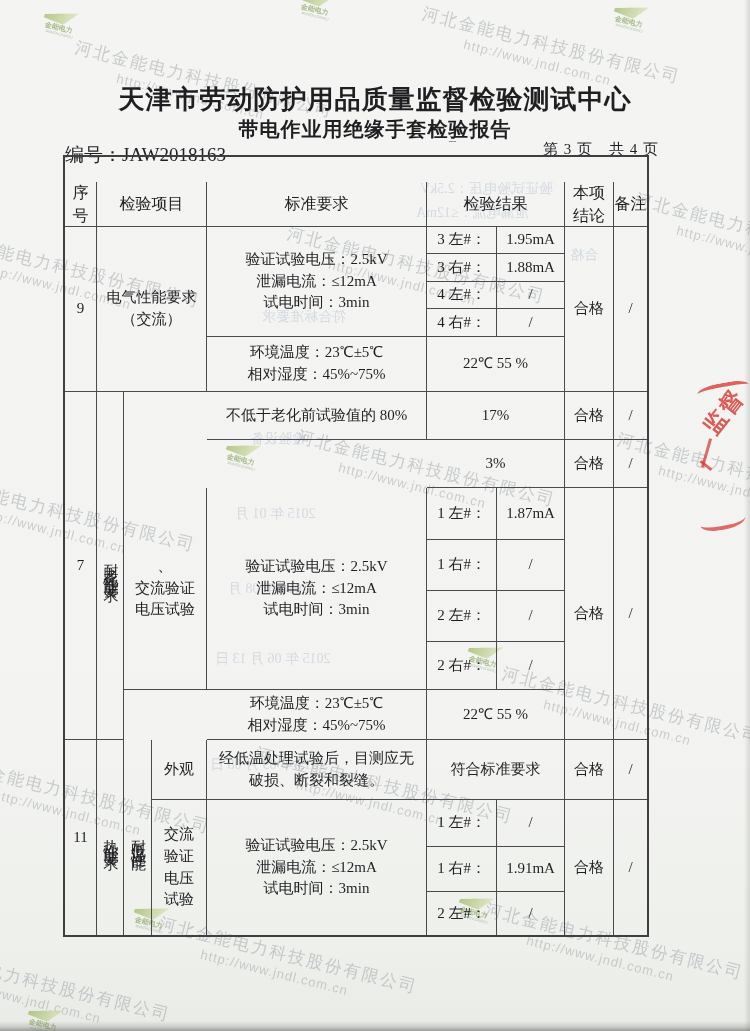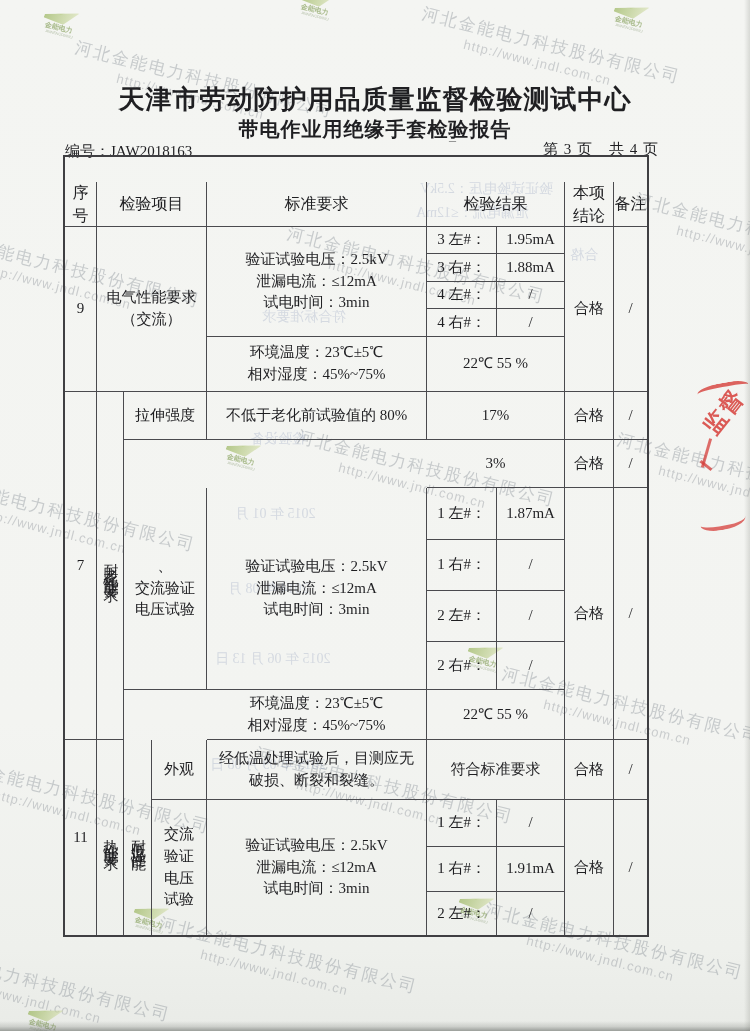--- a/index.html
+++ b/index.html
@@ -15,21 +15,21 @@
   .logo{position:absolute;transform:rotate(14deg);z-index:1;width:40px;text-align:center;pointer-events:none;}
   .logo-swoosh{width:34px;height:15px;margin:0 auto;background:linear-gradient(100deg,rgba(143,174,78,.65),rgba(217,226,176,.55));clip-path:polygon(0 60%,100% 0,60% 100%,0 82%);}
   .logo-swoosh:after{content:"";display:block;width:20px;height:6px;margin:1px 0 0 4px;background:linear-gradient(100deg,rgba(143,174,78,.5),rgba(217,226,176,.4));clip-path:polygon(0 60%,100% 0,60% 100%,0 82%);}
   .logo-txt{font-size:7px;line-height:7px;font-weight:bold;color:rgba(118,148,70,.6);font-family:"Liberation Sans",sans-serif;}
   .logo-sub{font-size:6px;line-height:6px;transform:scale(.62);color:rgba(130,150,110,.55);font-family:"Liberation Sans",sans-serif;}
   
   .bleed{position:absolute;transform:scaleX(-1);color:rgba(92,112,162,.20);filter:blur(.5px);font-size:14px;white-space:nowrap;z-index:1;pointer-events:none;}
   
   .title1{position:absolute;top:82px;left:0;width:100%;text-align:center;font-family:"Liberation Sans",sans-serif;font-weight:bold;font-size:26px;letter-spacing:1px;z-index:2;}
   .title2{position:absolute;top:116px;left:0;width:100%;text-align:center;font-family:"Liberation Sans",sans-serif;font-weight:bold;font-size:20px;letter-spacing:1px;z-index:2;}
-  .report-no{position:absolute;top:142px;left:65px;font-size:15px;z-index:2;}
+  .report-no{position:absolute;top:142px;left:65px;font-size:19px;z-index:2;}
   .page-info{position:absolute;top:140px;left:543px;font-size:15px;letter-spacing:1px;z-index:2;}
   .stray-dash{position:absolute;top:133px;left:449px;font-size:14px;color:#777;z-index:2;}
   
   .tbl{
     position:absolute;left:63px;top:155px;width:582px;height:778px;z-index:2;
     display:grid;
     grid-template-columns:32px 27px 28px 55px 220px 70px 68px 49px 33px;
     grid-template-rows:25px 45px 27px 28px 27px 28px 55px 48px 48px 52px 51px 51px 48px 50px 60px 47px 45px 43px;
     border:2px solid #3f3f42;
   }
@@ -199,21 +199,20 @@
     <div class="cell" style="grid-area:6/6/7/7">4 右#：</div>
     <div class="cell" style="grid-area:6/7/7/8">/</div>
     <div class="cell pre" style="grid-area:7/5/8/6">环境温度：23℃±5℃
 相对湿度：45%~75%</div>
     <div class="cell" style="grid-area:7/6/8/8">22℃  55 %</div>
     <div class="cell" style="grid-area:3/8/8/9">合格</div>
     <div class="cell br0" style="grid-area:3/9/8/10">/</div>
 
     <div class="cell" style="grid-area:8/1/15/2">7</div>
     <div class="cell vert" style="grid-area:8/2/15/3">耐老化性能要求</div>
-    <div class="cell" style="grid-area:8/3/9/5">拉伸强度</div>
     <div class="cell" style="grid-area:8/5/9/6">不低于老化前试验值的 80%</div>
     <div class="cell" style="grid-area:8/6/9/8">17%</div>
     <div class="cell" style="grid-area:8/8/9/9">合格</div>
     <div class="cell br0" style="grid-area:8/9/9/10">/</div>
     <div class="cell" style="grid-area:9/6/10/8">3%</div>
     <div class="cell" style="grid-area:9/8/10/9">合格</div>
     <div class="cell br0" style="grid-area:9/9/10/10">/</div>
     <div class="cell pre" style="grid-area:10/3/14/5">、
 交流验证
 电压试验</div>

